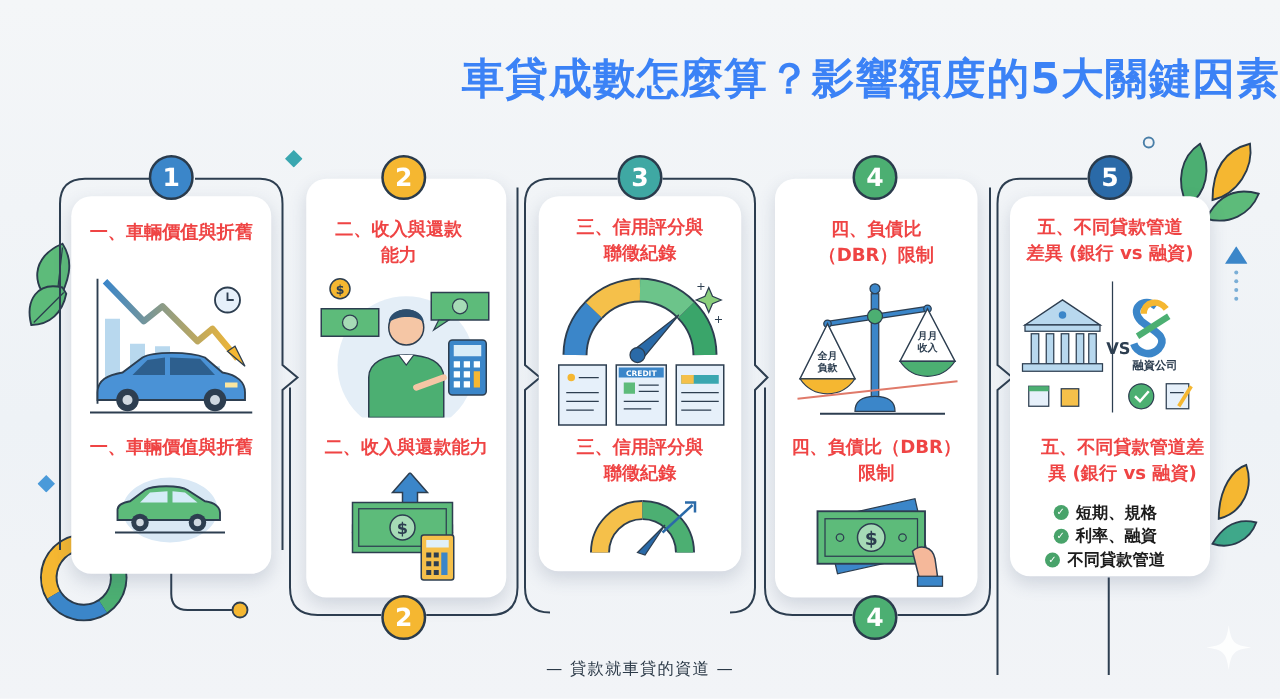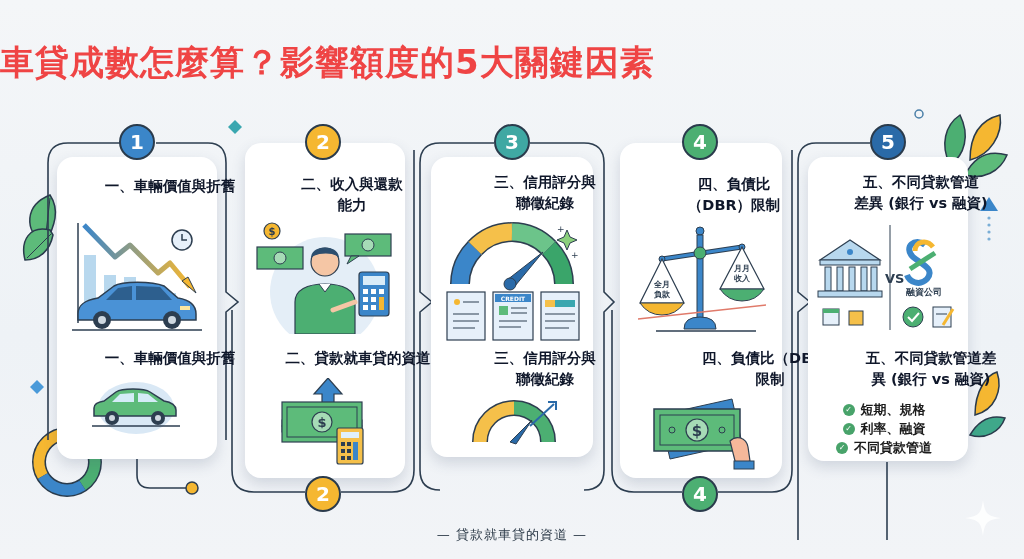--- a/index.html
+++ b/index.html
@@ -3,33 +3,32 @@
 <meta charset="utf-8">
 <style>
   html, body { margin:0; padding:0; }
   body {
     width:1024px; height:559px; overflow:hidden; position:relative;
     background: linear-gradient(180deg,#f4f6f8 0%,#eef2f6 60%,#f2f4f7 100%);
     font-family: "DejaVu Sans", "Liberation Sans", sans-serif;
     color:#1b1b1b;
   }
   .title {
-    position:absolute; left:0; right:0; top:40px; text-align:left;
-    font-size:34px; font-weight:900; letter-spacing:1px; color:#ef4444;
+    position:absolute; left:0; right:0; top:40px; text-align:right;
+    font-size:34px; font-weight:900; letter-spacing:1px; color:#3b82f6;
     font-family: "DejaVu Sans", sans-serif;
   }
   .card {
     position:absolute; background:#fff; border-radius:16px;
     box-shadow: 0 6px 14px rgba(60,80,110,0.18);
   }
   .card-title {
     position:absolute; left:0; right:0; text-align:center;
-    font-weight:700; font-size:14.5px; line-height:21px; color:#0f172a;
+    font-weight:700; font-size:14.5px; line-height:21px; color:#ef4444;
     white-space:pre-line;
-    margin-left:33px;
   }
   .badge {
     position:absolute; width:36px; height:36px; border-radius:50%;
     border:2px solid #2a3b4c; color:#fff; font-weight:700; font-size:20px;
     display:flex; align-items:center; justify-content:center; box-sizing:border-box;
   }
   .illus { position:absolute; }
   .footer {
     position:absolute; left:0; right:0; top:526px; text-align:center;
     font-size:13px; color:#2c3a48; letter-spacing:1px;
@@ -176,21 +175,21 @@
       <rect x="108" y="67" width="5" height="5"></rect>
       <rect x="116" y="67" width="5" height="5"></rect>
       <rect x="124" y="67" width="5" height="5"></rect>
   <rect x="108" y="75" width="5" height="5"></rect>
       <rect x="116" y="75" width="5" height="5"></rect>
       <rect x="108" y="83" width="5" height="5"></rect>
       <rect x="116" y="83" width="5" height="5"></rect>
     </g>
   <rect x="124" y="75" width="5" height="13" fill="#f5b731"></rect>
 </svg>
-<div class="card-title" style="left:245px;width:160px;top:348px;">二、貸款就車貸的資道</div>
+<div class="card-title" style="left:245px;width:160px;top:348px;">二、收入與還款能力</div>
 <svg class="illus" style="left:280px;top:378px" width="90" height="90" viewBox="0 0 90 90">
   <path d="M48 0 L62 16 L54 16 L54 28 L42 28 L42 16 L34 16Z" fill="#3b86c9" stroke="#2d3e50" stroke-width="1.2"></path>
   <rect x="2" y="48" width="80" height="6" fill="#4caf72" stroke="#2d3e50"></rect>
   <rect x="2" y="42" width="80" height="6" fill="#5dbb7a" stroke="#2d3e50"></rect>
   <rect x="2" y="24" width="80" height="40" fill="#5dbb7a" stroke="#2d3e50" stroke-width="1.2"></rect>
   <rect x="7" y="29" width="70" height="30" fill="none" stroke="#2d3e50"></rect>
   <circle cx="42" cy="44" r="10" fill="#a6dbb6" stroke="#2d3e50" stroke-width="1.2"></circle>
   <text x="42" y="49" font-size="13" text-anchor="middle" font-weight="700" fill="#2d3e50">$</text>
   <rect x="57" y="50" width="26" height="36" rx="2" fill="#f5c04a" stroke="#2d3e50" stroke-width="1.2"></rect>
   <rect x="61" y="54" width="18" height="6" fill="#e0f0fa"></rect>
@@ -278,21 +277,21 @@
   <path d="M26 34 L4 78 L48 78Z" fill="#fff" stroke="#2d3e50" stroke-width="1.2"></path>
   <path d="M4 78 L48 78 Q40 90 26 90 Q12 90 4 78Z" fill="#f5b731" stroke="#2d3e50"></path>
   <text x="26" y="62" font-size="8" text-anchor="middle" fill="#2d3e50" font-weight="700"><tspan x="26" dy="0">全月</tspan><tspan x="26" dy="10">負款</tspan></text>
   <path d="M106 22 L84 64 L128 64Z" fill="#fff" stroke="#2d3e50" stroke-width="1.2"></path>
   <path d="M84 64 L128 64 Q120 76 106 76 Q92 76 84 64Z" fill="#4caf72" stroke="#2d3e50"></path>
   <text x="106" y="46" font-size="8" text-anchor="middle" fill="#2d3e50" font-weight="700"><tspan x="106" dy="0">月月</tspan><tspan x="106" dy="10">收入</tspan></text>
   <line x1="2" y1="94" x2="130" y2="80" stroke="#e07a6a" stroke-width="1.5"></line>
   <path d="M48 104 Q48 92 64 92 Q80 92 80 104Z" fill="#3b86c9" stroke="#2d3e50"></path>
   <line x1="20" y1="106" x2="120" y2="106" stroke="#2d3e50" stroke-width="1.5"></line>
 </svg>
-<div class="card-title" style="left:620px;width:162px;top:348px;padding-left:36px;">四、負債比（DBR）
+<div class="card-title" style="left:620px;width:162px;top:348px;">四、負債比（DBR）
 限制</div>
 <svg class="illus" style="left:650px;top:395px" width="110" height="80" viewBox="0 0 110 80">
   <path d="M10 20 L82 4 L92 48 L20 64Z" fill="#3b86c9" stroke="#2d3e50" stroke-width="1"></path>
   <rect x="4" y="14" width="86" height="42" fill="#5dbb7a" stroke="#2d3e50" stroke-width="1.5"></rect>
   <rect x="10" y="20" width="74" height="30" fill="none" stroke="#2d3e50"></rect>
   <circle cx="47" cy="35" r="11" fill="#a6dbb6" stroke="#2d3e50" stroke-width="1.2"></circle>
   <text x="47" y="41" font-size="15" text-anchor="middle" font-weight="700" fill="#2d3e50">$</text>
   <circle cx="22" cy="35" r="3" fill="none" stroke="#2d3e50"></circle>
     <circle cx="72" cy="35" r="3" fill="none" stroke="#2d3e50"></circle>
   <path d="M80 46 C86 40 96 42 98 52 L100 66 L86 70 Z" fill="#f5b89a" stroke="#2d3e50" stroke-width="1.2"></path>

